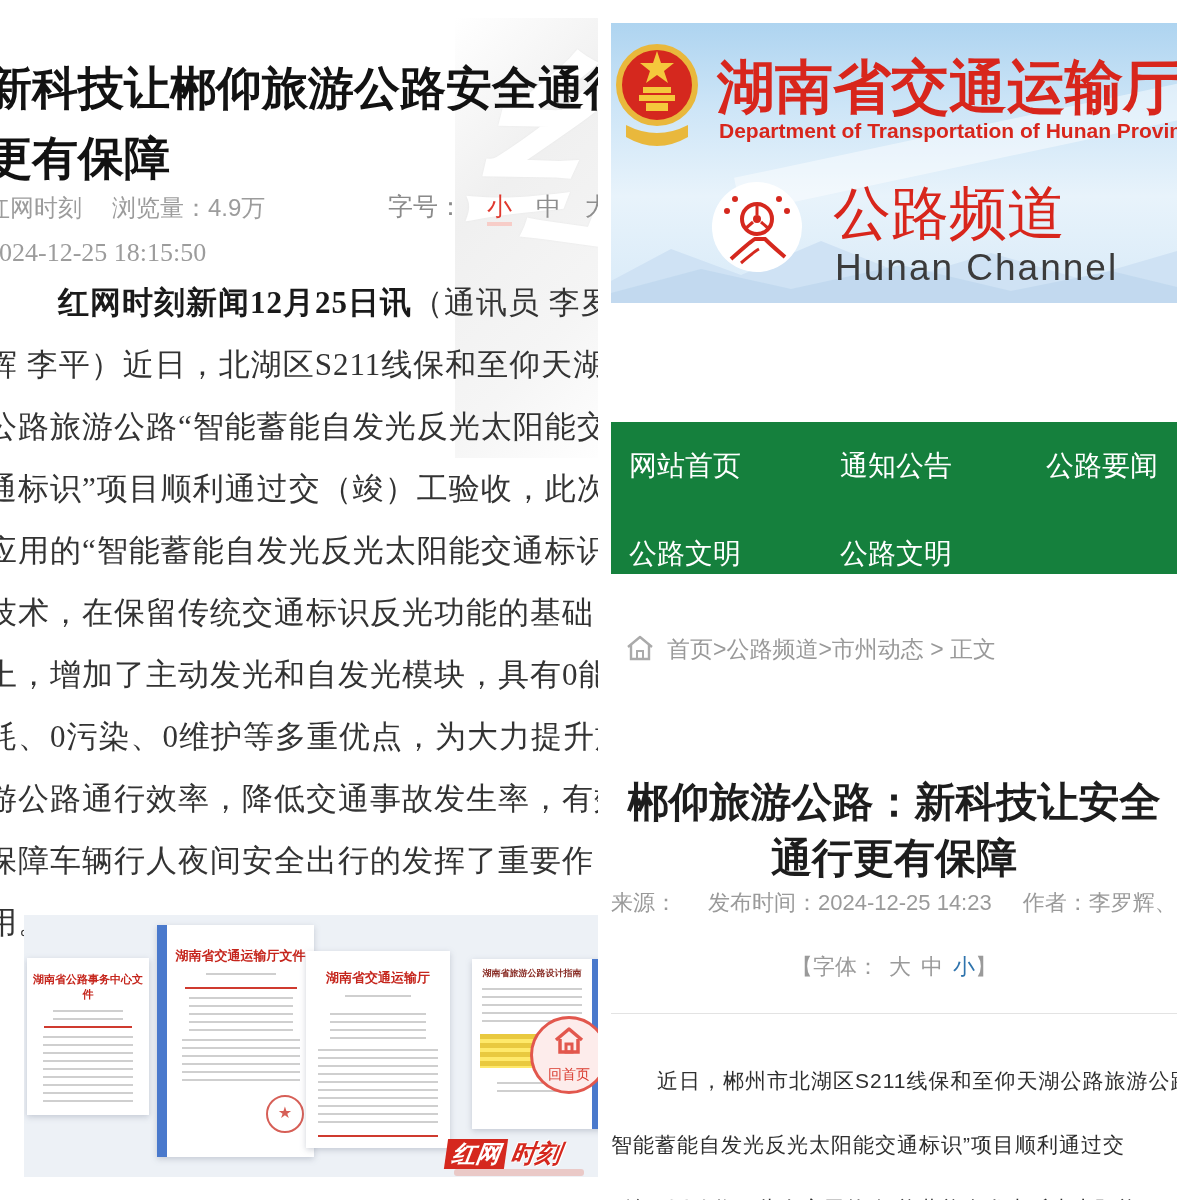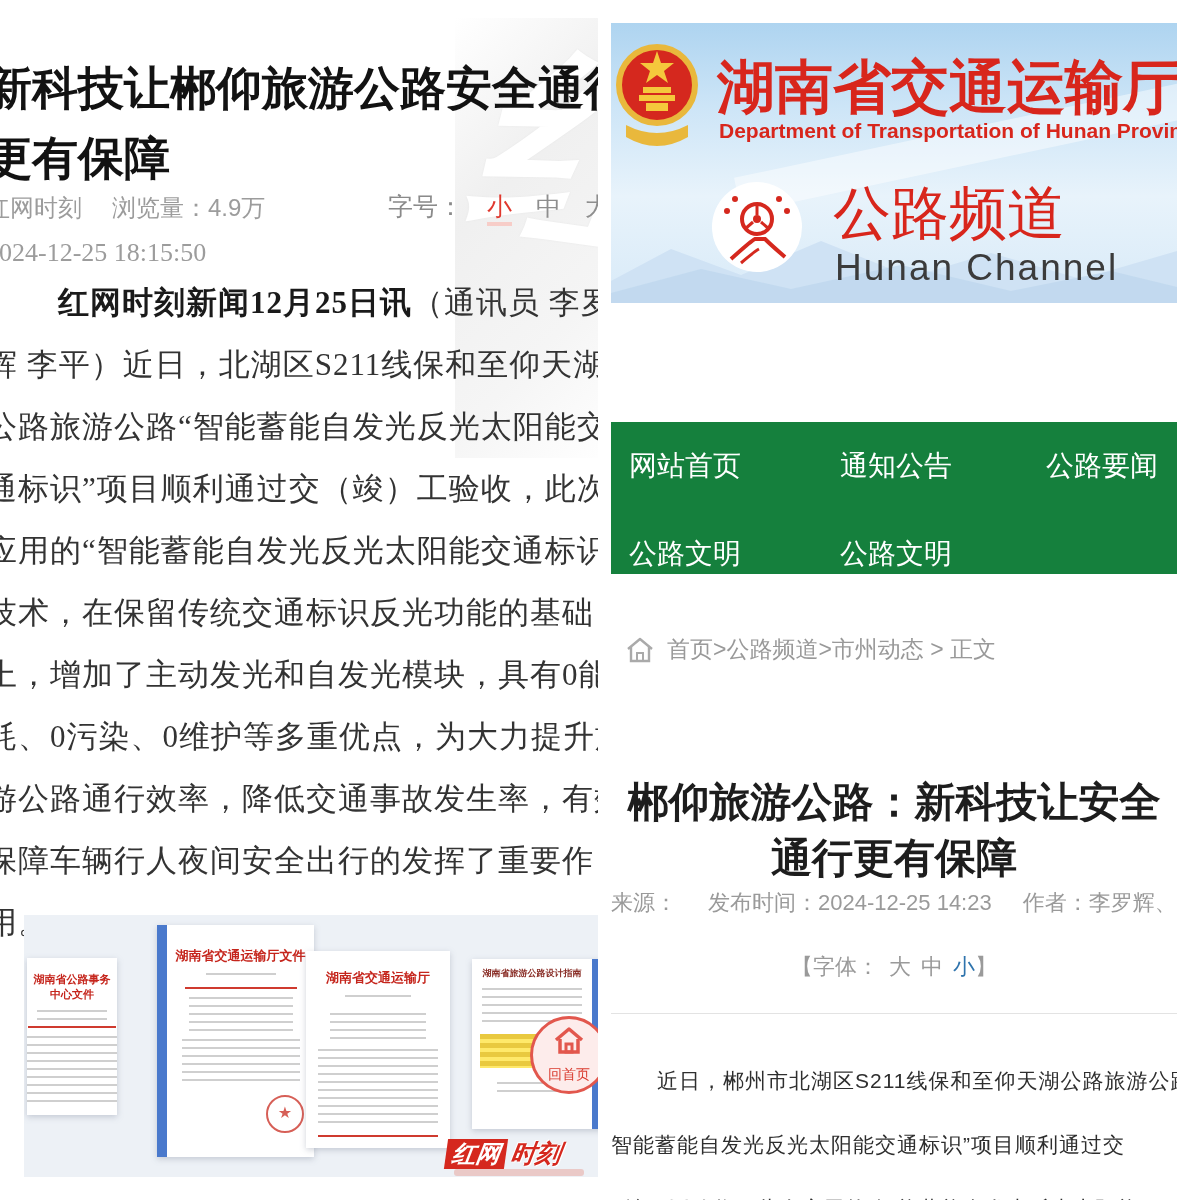--- a/index.html
+++ b/index.html
@@ -25,21 +25,21 @@
     color:#333;font-family:"Liberation Serif",serif;}
   .lp-body .bl.first{padding-left:72px;}
   .lp-body .lead-b{font-weight:bold;color:#1a1a1a;}
   
   .lp-photo{position:absolute;left:24px;top:915px;width:600px;height:262px;background:#edf1f6;overflow:hidden;}
   .doc{position:absolute;background:#fff;box-shadow:0 2px 6px rgba(120,130,150,.35);}
   .doc .dtitle{display:block;text-align:center;font-weight:bold;color:#c5251c;margin-top:14px;padding:0 4px;}
   .redrule{height:2px;background:#cf3a2f;margin:6px auto 0 auto;}
   .bars{margin:8px auto 0 auto;background:repeating-linear-gradient(180deg,#cfcfcf 0 2px,rgba(0,0,0,0) 2px 8px);}
   .bars.yellow{background:repeating-linear-gradient(180deg,#e9c93f 0 5px,#ffe96a 5px 9px);}
-  .doc1{left:3px;top:43px;width:90px;height:157px;}
+  .doc1{left:3px;top:43px;width:122px;height:157px;}
   .doc1 .dtitle{font-size:11px;}
   .doc2{left:133px;top:10px;width:147px;height:232px;border-left:10px solid #4a79cc;}
   .doc2 .dtitle{font-size:13px;margin-top:22px;}
   .doc3{left:282px;top:36px;width:144px;height:197px;}
   .doc3 .dtitle{font-size:13px;margin-top:18px;}
   .doc4{left:448px;top:44px;width:120px;height:170px;border-right:12px solid #4a79cc;}
   .doc4 .dtitle{font-size:9px;color:#8a2f28;margin-top:8px;}
   .doc-seal{position:absolute;right:10px;bottom:24px;width:34px;height:34px;border:2px solid #d0443a;
     border-radius:50%;color:#d0443a;font-size:16px;line-height:32px;text-align:center;opacity:.85;}
   .home-btn{position:absolute;left:506px;top:101px;width:72px;height:72px;border-radius:50%;
@@ -69,21 +69,21 @@
     border-top:2px solid #4a82ab;border-bottom:2px solid #3a719d;}
   .search-icon{position:absolute;left:14px;top:16px;}
   .search-input{position:absolute;left:52px;top:6px;width:380px;height:50px;border:0;outline:none;
     font-size:25px;color:#333;font-family:"Liberation Sans",sans-serif;background:transparent;}
   .search-input::placeholder{color:#3d3d3d;opacity:1;}
   .search-btn{position:absolute;right:0;top:-2px;width:120px;height:70px;background:#1d74b0;color:#fff;
     font-size:26px;font-weight:bold;border:0;border-radius:9px;cursor:pointer;}
   .nav{position:absolute;left:0;top:422px;width:566px;height:152px;background:#15803d;
     display:grid;grid-template-columns:211px 206px 1fr;grid-template-rows:88px 88px;}
   .nav-item{color:#fff;font-size:28px;display:flex;align-items:center;padding-left:18px;cursor:pointer;}
-  .breadcrumb{position:absolute;left:14px;top:634px;display:flex;align-items:center;color:#999;font-size:23px;}
+  .breadcrumb{position:absolute;left:14px;top:634px;display:flex;align-items:flex-start;color:#999;font-size:23px;}
   .breadcrumb .bc-text{margin-left:12px;cursor:pointer;}
   .art-title{position:absolute;left:0;top:740px;width:566px;text-align:center;font-size:41px;
     line-height:56px;font-weight:bold;color:#1d1d1d;}
   .art-meta{position:absolute;left:0;top:888px;width:566px;font-size:22px;color:#9a9a9a;
     display:flex;column-gap:31px;white-space:nowrap;}
   .font-row{position:absolute;left:0;top:952px;width:566px;text-align:center;font-size:22px;color:#9a9a9a;}
   .font-row .fr{margin-left:10px;color:#9a9a9a;cursor:pointer;}
   .font-row .fr.active{color:#2f74ad;}
   .divider{position:absolute;left:0;top:1013px;width:566px;height:1px;background:#e3e3e3;}
   .art-body{position:absolute;left:-8px;top:1049px;width:640px;}

